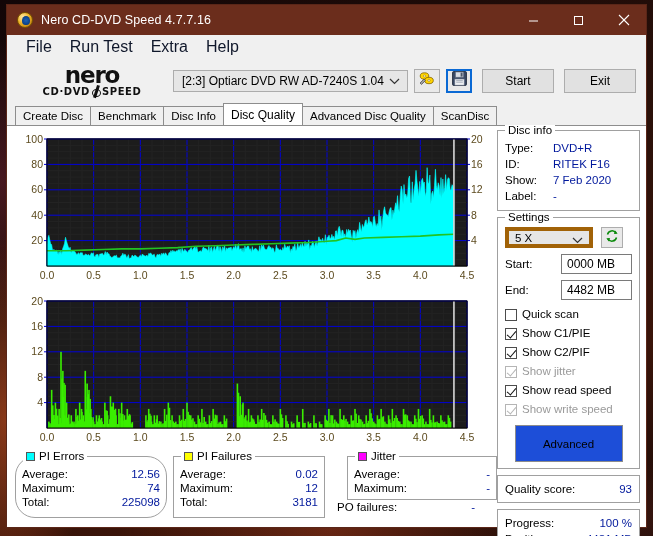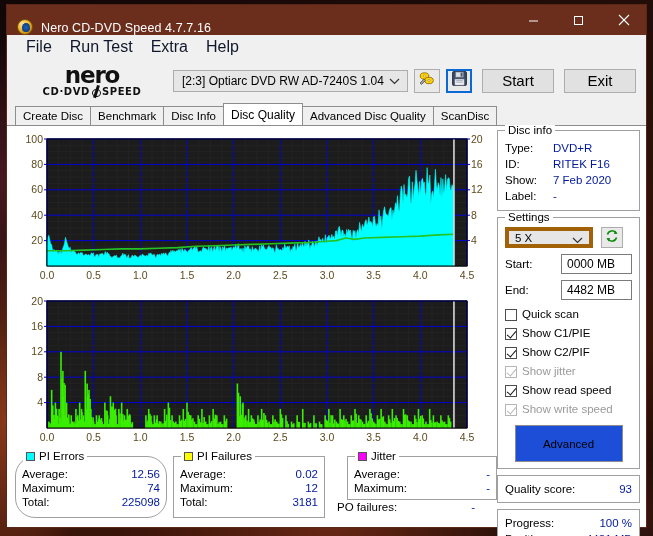--- a/index.html
+++ b/index.html
@@ -27,21 +27,21 @@
     width: 641px; height: 524px;
     background: #f0f0f0;
     border: 1px solid #5a2618;
     display: flex; flex-direction: column;
   }
 
   
   .titlebar {
     height: 30px;
     background: #6b2d1c;
-    display: flex; align-items: flex-end;
+    display: flex; align-items: center;
     flex: none;
     position: relative;
   }
   .title-icon {
     width: 16px; height: 16px;
     margin-left: 10px; margin-right: 8px;
     border-radius: 50%;
     background: radial-gradient(circle at 35% 30%, #ffe9a8 0%, #f0b429 45%, #a86a07 100%);
     border: 1px solid #7a5400;
     position: relative;
@@ -165,21 +165,21 @@
   }
   .icon-btn.focused {
     border: 2px solid #0a69d4;
     background: #e9e9e9;
   }
   .tb-btn {
     width: 72px; height: 24px;
     margin-left: 10px;
     border: 1px solid #adadad;
     background: #e1e1e1;
-    font-size: 15px; color: #000;
+    font-size: 12px; color: #000;
     display: flex; align-items: center; justify-content: center;
     flex: none;
   }
 
   
   .tabstrip {
     height: 22px;
     display: flex; align-items: flex-end;
     padding-left: 8px;
     background: #f0f0f0;

